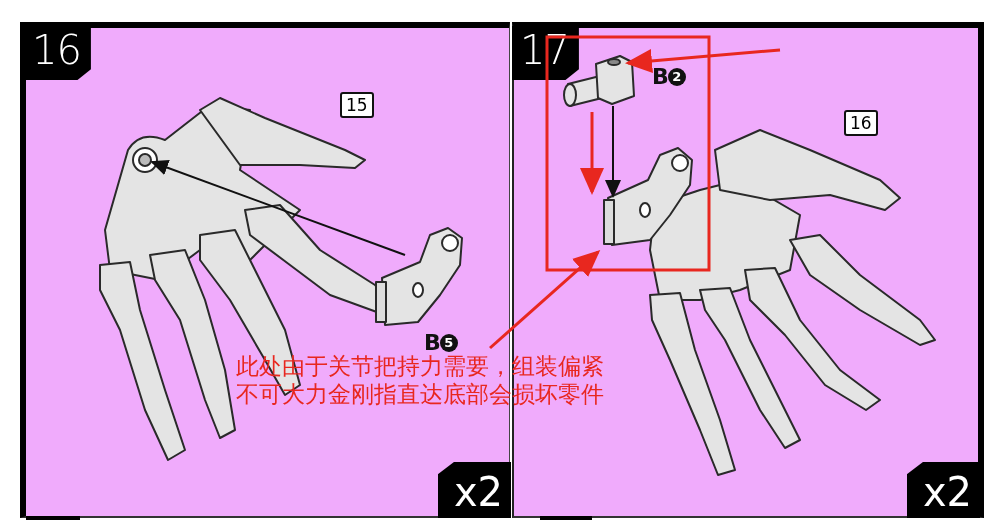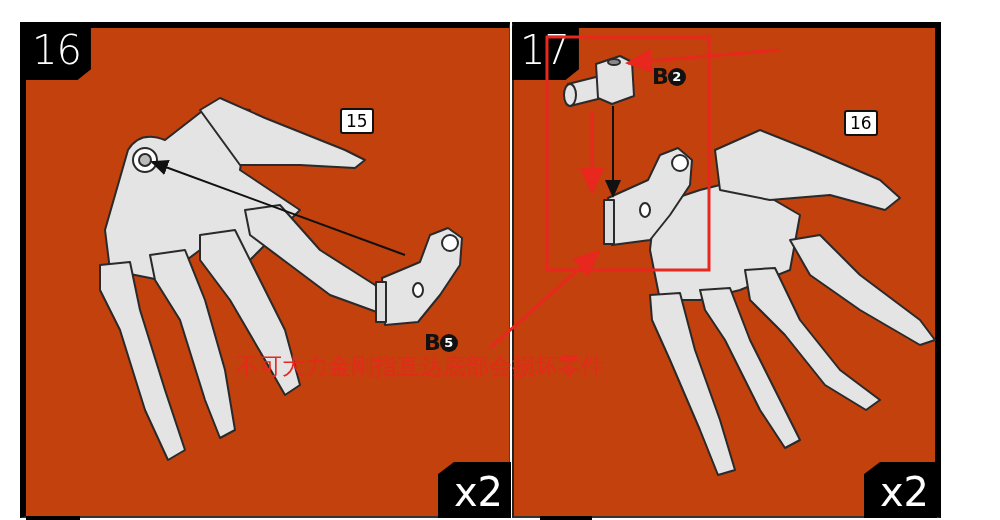--- a/index.html
+++ b/index.html
@@ -1,35 +1,35 @@
 <!DOCTYPE html>
 <html><head>
 <meta charset="utf-8">
 <style>
   html, body { margin:0; padding:0; }
   body { width:1000px; height:520px; background:#ffffff; position:relative; overflow:hidden; font-family:"DejaVu Sans", sans-serif; }
-  .panel { position:absolute; background:#c2410c; box-sizing:border-box; }
+  .panel { position:absolute; background:#f0abfc; box-sizing:border-box; }
   .panel-left { left:20px; top:22px; width:490px; height:496px; border-left:6px solid #000; border-top:6px solid #000; border-bottom:2px solid #333; border-right:1px solid #444; }
-  .panel-right { left:512px; top:22px; width:429px; height:496px; border-top:6px solid #000; border-right:6px solid #000; border-left:2px solid #222; border-bottom:2px solid #333; }
+  .panel-right { left:512px; top:22px; width:472px; height:496px; border-top:6px solid #000; border-right:6px solid #000; border-left:2px solid #222; border-bottom:2px solid #333; }
   .step-badge { position:absolute; top:-2px; left:-2px; background:#000; color:#fff; font-size:40px; font-weight:300; line-height:1; padding:4px 10px 10px 8px; clip-path: polygon(0 0,100% 0,100% 80%,80% 100%,0 100%); letter-spacing:-1px; font-family:"DejaVu Sans", sans-serif; }
   .qty-badge { position:absolute; bottom:-2px; right:-2px; background:#000; color:#fff; font-size:40px; line-height:1; padding:10px 8px 6px 16px; clip-path: polygon(22% 0,100% 0,100% 100%,0 100%,0 22%); font-family:"DejaVu Sans", sans-serif;margin-top:12px; }
   .ref-box { position:absolute; border:2px solid #111; border-radius:3px; font-size:17px; padding:1px 4px; line-height:20px; background:#fff; }
   .part-label { position:absolute; font-size:22px; font-weight:bold; color:#111; display:flex; align-items:center; }
   .part-num { display:inline-block; width:18px; height:18px; border-radius:50%; background:#111; color:#fff; font-size:13px; text-align:center; line-height:18px; margin-left:-1px; }
   .note { position:absolute; left:236px; top:352px; color:#e8271f; font-size:23px; line-height:28px; white-space:nowrap; }
   .note div { font-family:"DejaVu Sans", sans-serif; }
   svg.drawing { position:absolute; left:0; top:0; }
   .bottom-strip { position:absolute; top:516px; height:4px; background:#000; }
 </style>
 </head>
 <body>
 
 <div class="panel panel-left">
   <div class="step-badge">16</div>
-  <div class="ref-box" style="left:314px; top:80px;">15</div>
+  <div class="ref-box" style="left:314px; top:64px;">15</div>
   <div class="part-label" style="left:398px; top:302px;">
     <span>B</span>
       <span class="part-num">5</span>
   </div>
   <div class="qty-badge">x2</div>
 </div>
 
 <div class="panel panel-right">
   <div class="step-badge">17</div>
   <div class="ref-box" style="left:330px; top:82px;">16</div>
@@ -106,17 +106,18 @@
   </g>
   <line x1="613" y1="106" x2="613" y2="196" stroke="#111" stroke-width="2" marker-end="url(#ah-black)"></line>
 
   <rect x="547" y="37" width="162" height="233" fill="none" stroke="#e8271f" stroke-width="3"></rect>
   <line x1="780" y1="50" x2="628" y2="63" stroke="#e8271f" stroke-width="3" marker-end="url(#ah-red)"></line>
   <line x1="592" y1="112" x2="592" y2="192" stroke="#e8271f" stroke-width="3" marker-end="url(#ah-red)"></line>
   <line x1="490" y1="348" x2="598" y2="252" stroke="#e8271f" stroke-width="3" marker-end="url(#ah-red)"></line>
 </svg>
 
 <div class="note">
+  <div>此处由于关节把持力需要，组装偏紧</div>
   <div>不可大力金刚指直达底部会损坏零件</div>
 </div>
 
 <div class="bottom-strip" style="left:26px; width:54px;"></div>
 <div class="bottom-strip" style="left:540px; width:52px;"></div>
 
 </body></html>

